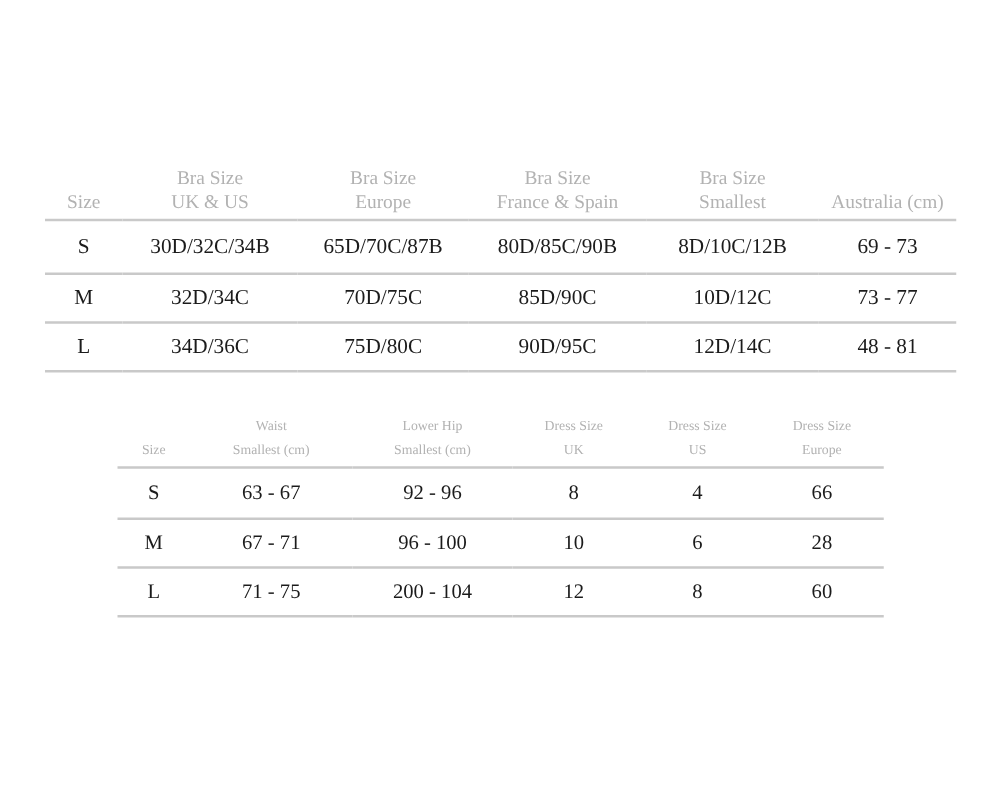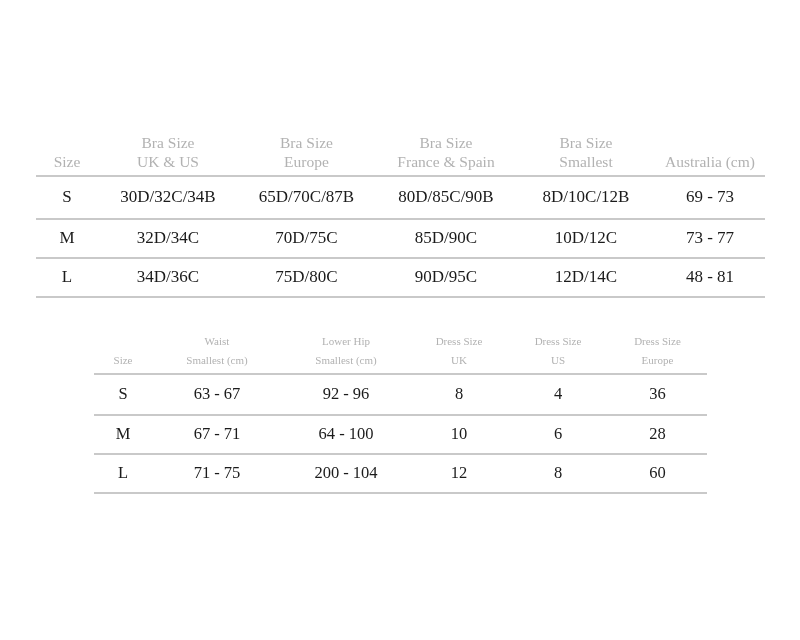--- a/index.html
+++ b/index.html
@@ -218,26 +218,26 @@
         </th>
       </tr>
     </thead>
     <tbody>
       <tr>
         <td class="size-label">S</td>
         <td>63 - 67</td>
         <td>92 - 96</td>
         <td>8</td>
         <td>4</td>
-        <td>36</td>
+        <td>66</td>
       </tr>
       <tr>
         <td class="size-label">M</td>
         <td>67 - 71</td>
-        <td>64 - 100</td>
+        <td>96 - 100</td>
         <td>10</td>
         <td>6</td>
         <td>28</td>
       </tr>
       <tr>
         <td class="size-label">L</td>
         <td>71 - 75</td>
         <td>200 - 104</td>
         <td>12</td>
         <td>8</td>

